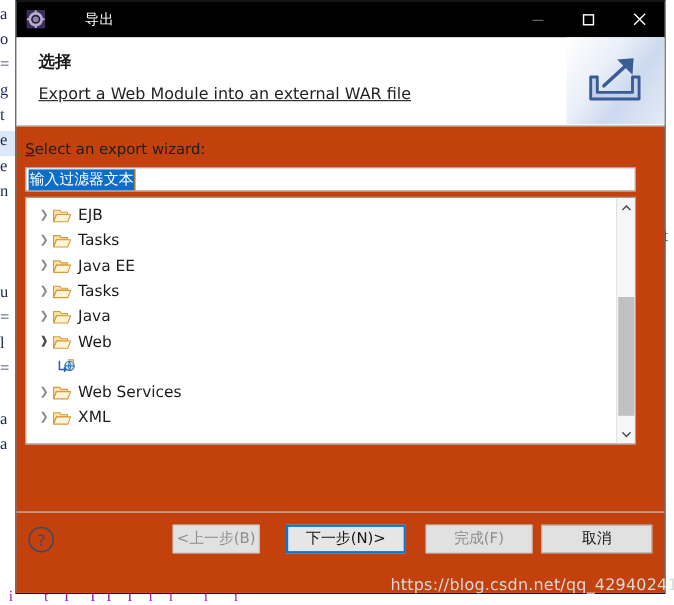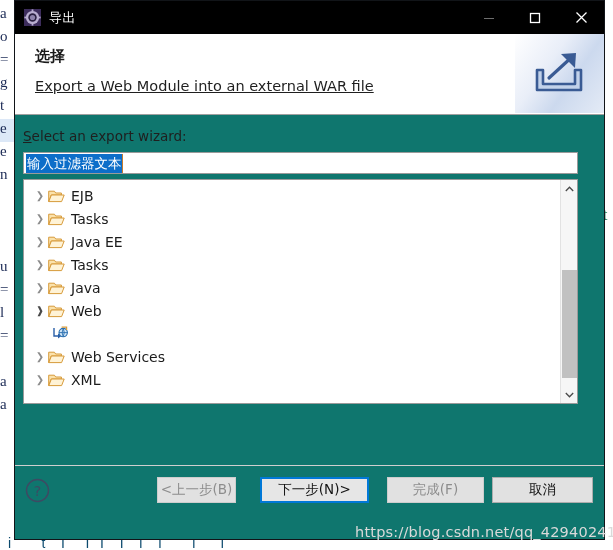--- a/index.html
+++ b/index.html
@@ -48,23 +48,23 @@
     left: 603px;
     top: 206px;
     font-family: "Liberation Serif", serif;
     font-size: 16px;
     color: #1f7a5a;
   }
   .bg-bottom-text {
     position: absolute;
     left: 8px;
     top: 535px;
-    font-family: Liberation Sans, sans-serif;
+    font-family: Liberation Serif, serif;
     font-size: 14px;
-    color: #0c4a6e;
+    color: #a21caf;
     white-space: pre;
     letter-spacing: 1px;
   }
 
   
   #dialog {
     position: absolute;
     left: 14px;
     top: 0;
     width: 591px;
@@ -77,20 +77,21 @@
   }
 
   
   #titlebar {
     height: 33px;
     background: #000000;
     display: flex;
     align-items: center;
     flex: 0 0 auto;
     position: relative;
+    gap: 28px;
   }
   .title-icon {
     width: 17px;
     height: 17px;
     margin-left: 9px;
     margin-right: 8px;
     flex: 0 0 auto;
   }
   .title-text {
     color: #ffffff;
@@ -151,21 +152,21 @@
   }
   #header-icon {
     position: absolute;
     right: 17px;
     top: 14px;
   }
 
   
   #body {
     flex: 1 1 auto;
-    background: #0f766e;
+    background: #c2410c;
     position: relative;
   }
   #label-select {
     position: absolute;
     left: 8px;
     top: 13px;
     font-size: 13.5px;
     color: #1f1f1f;
     font-family: "DejaVu Sans", sans-serif;
   }

